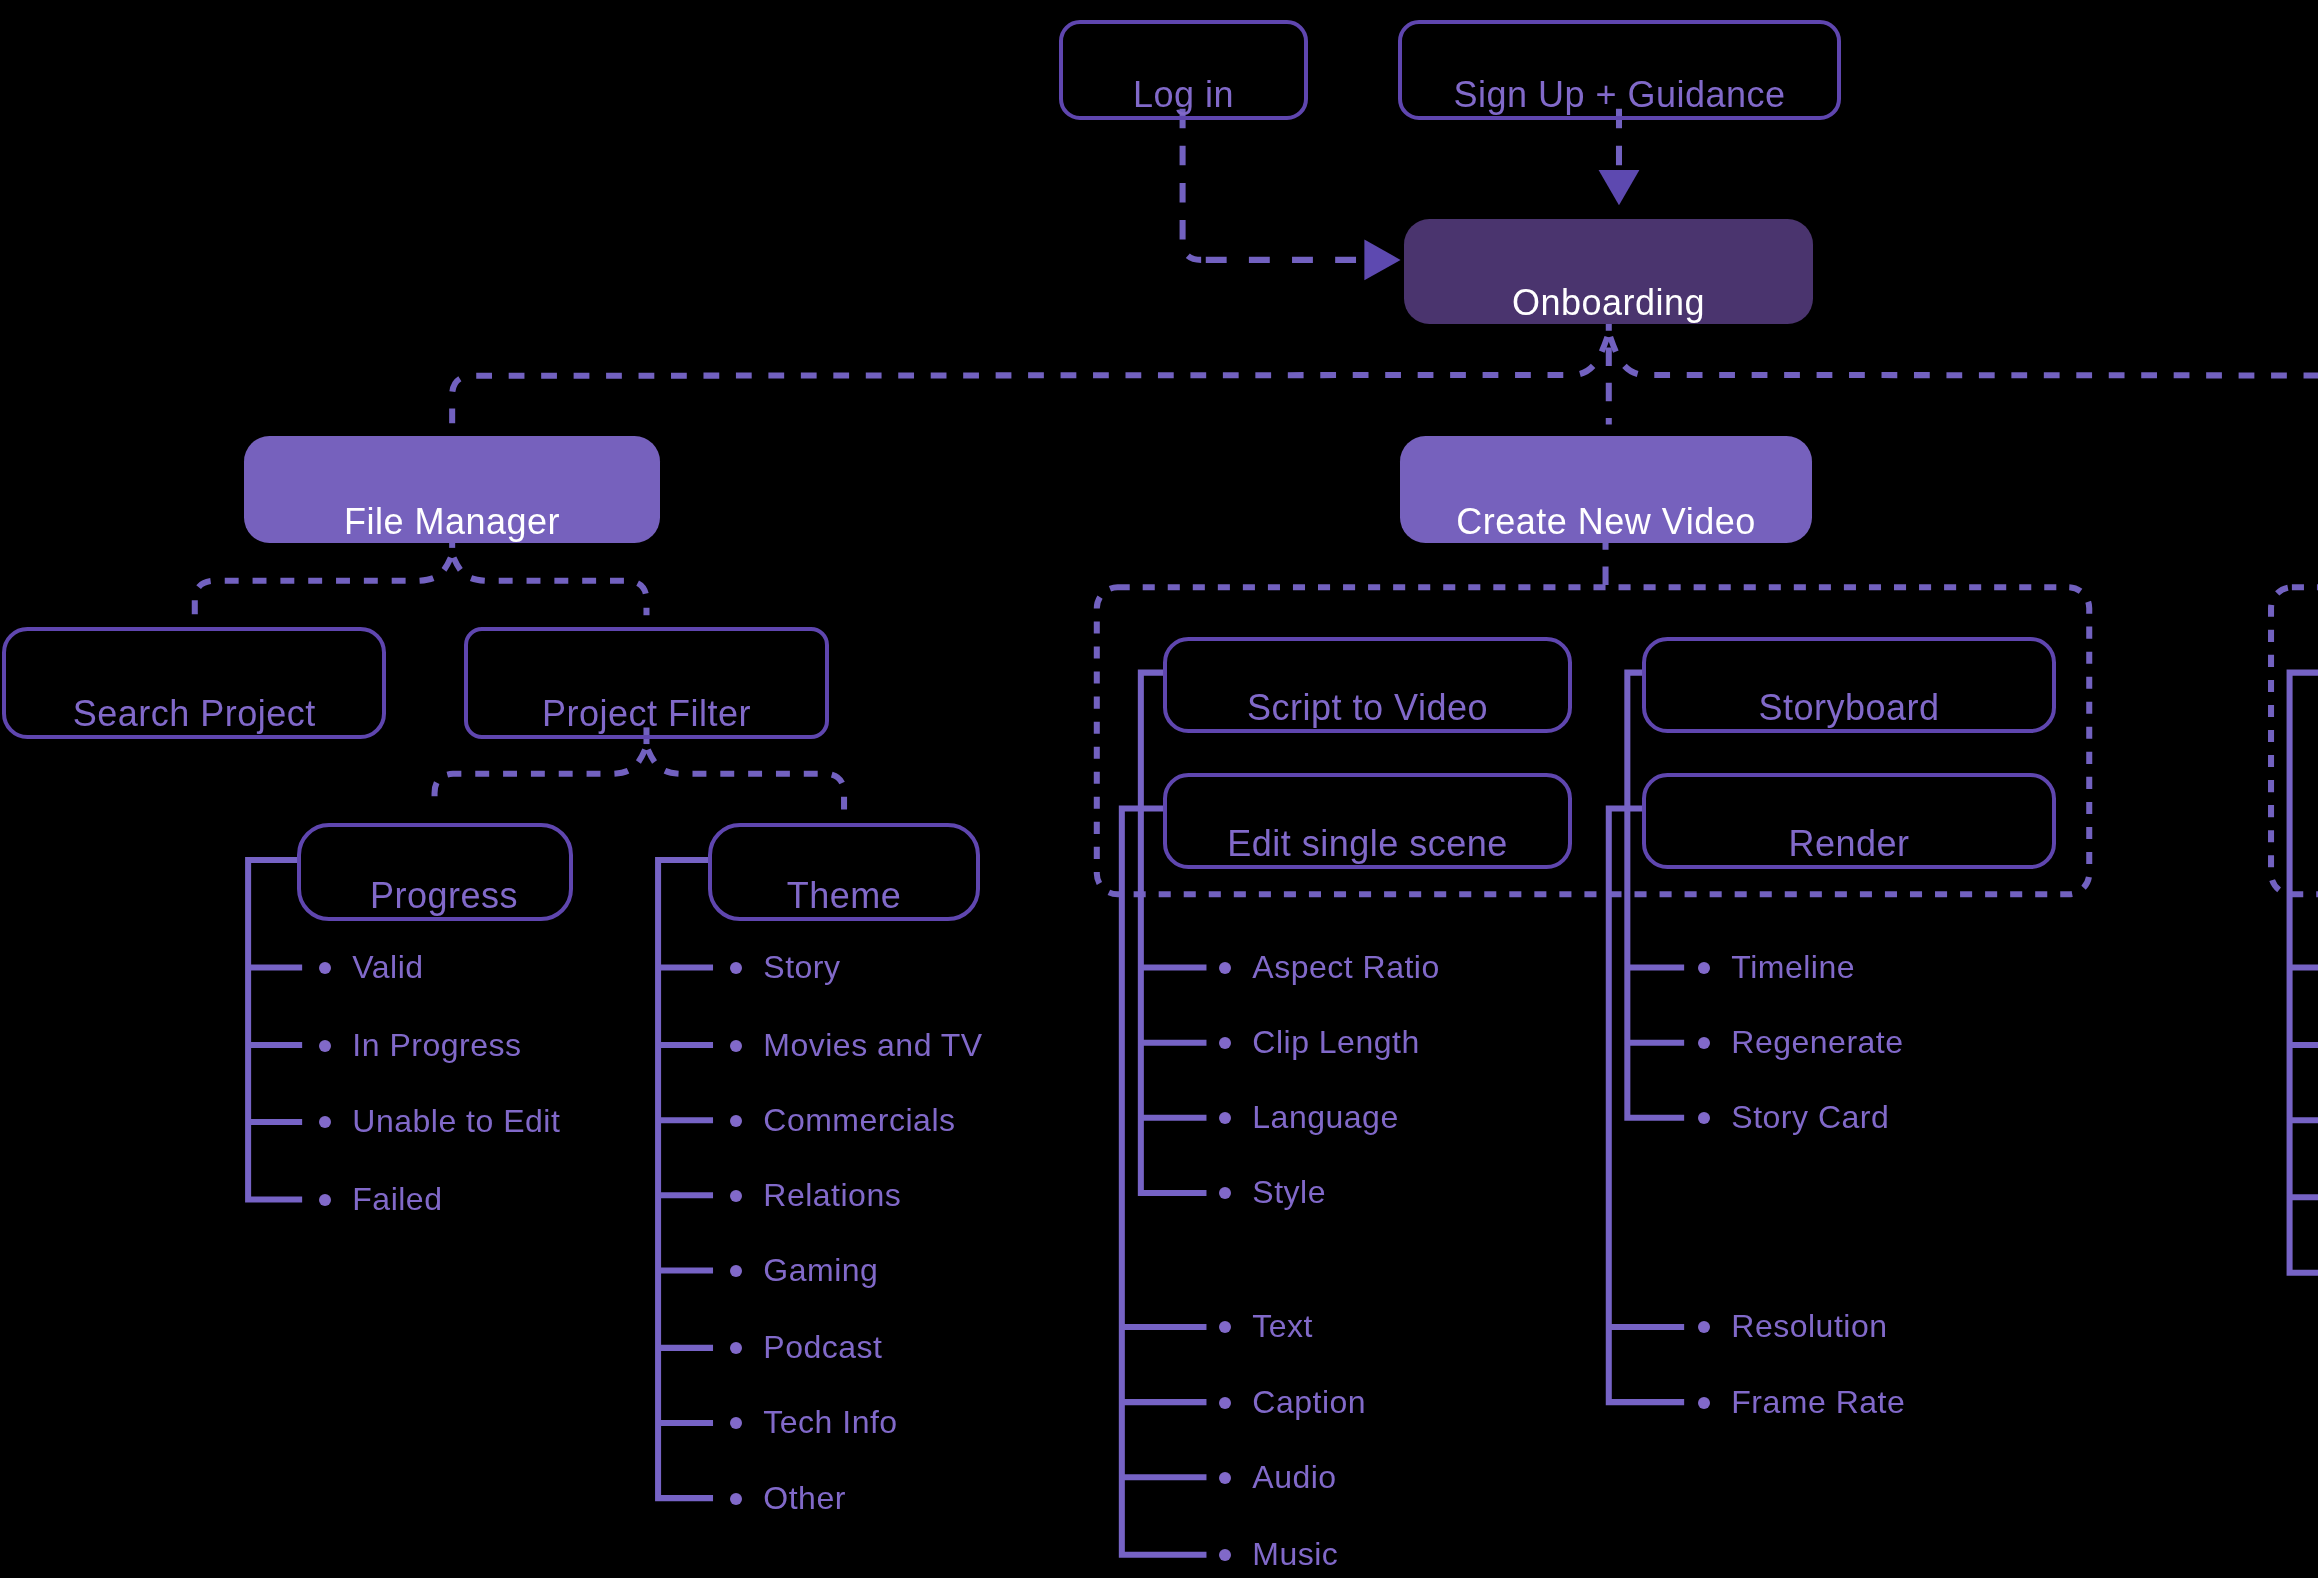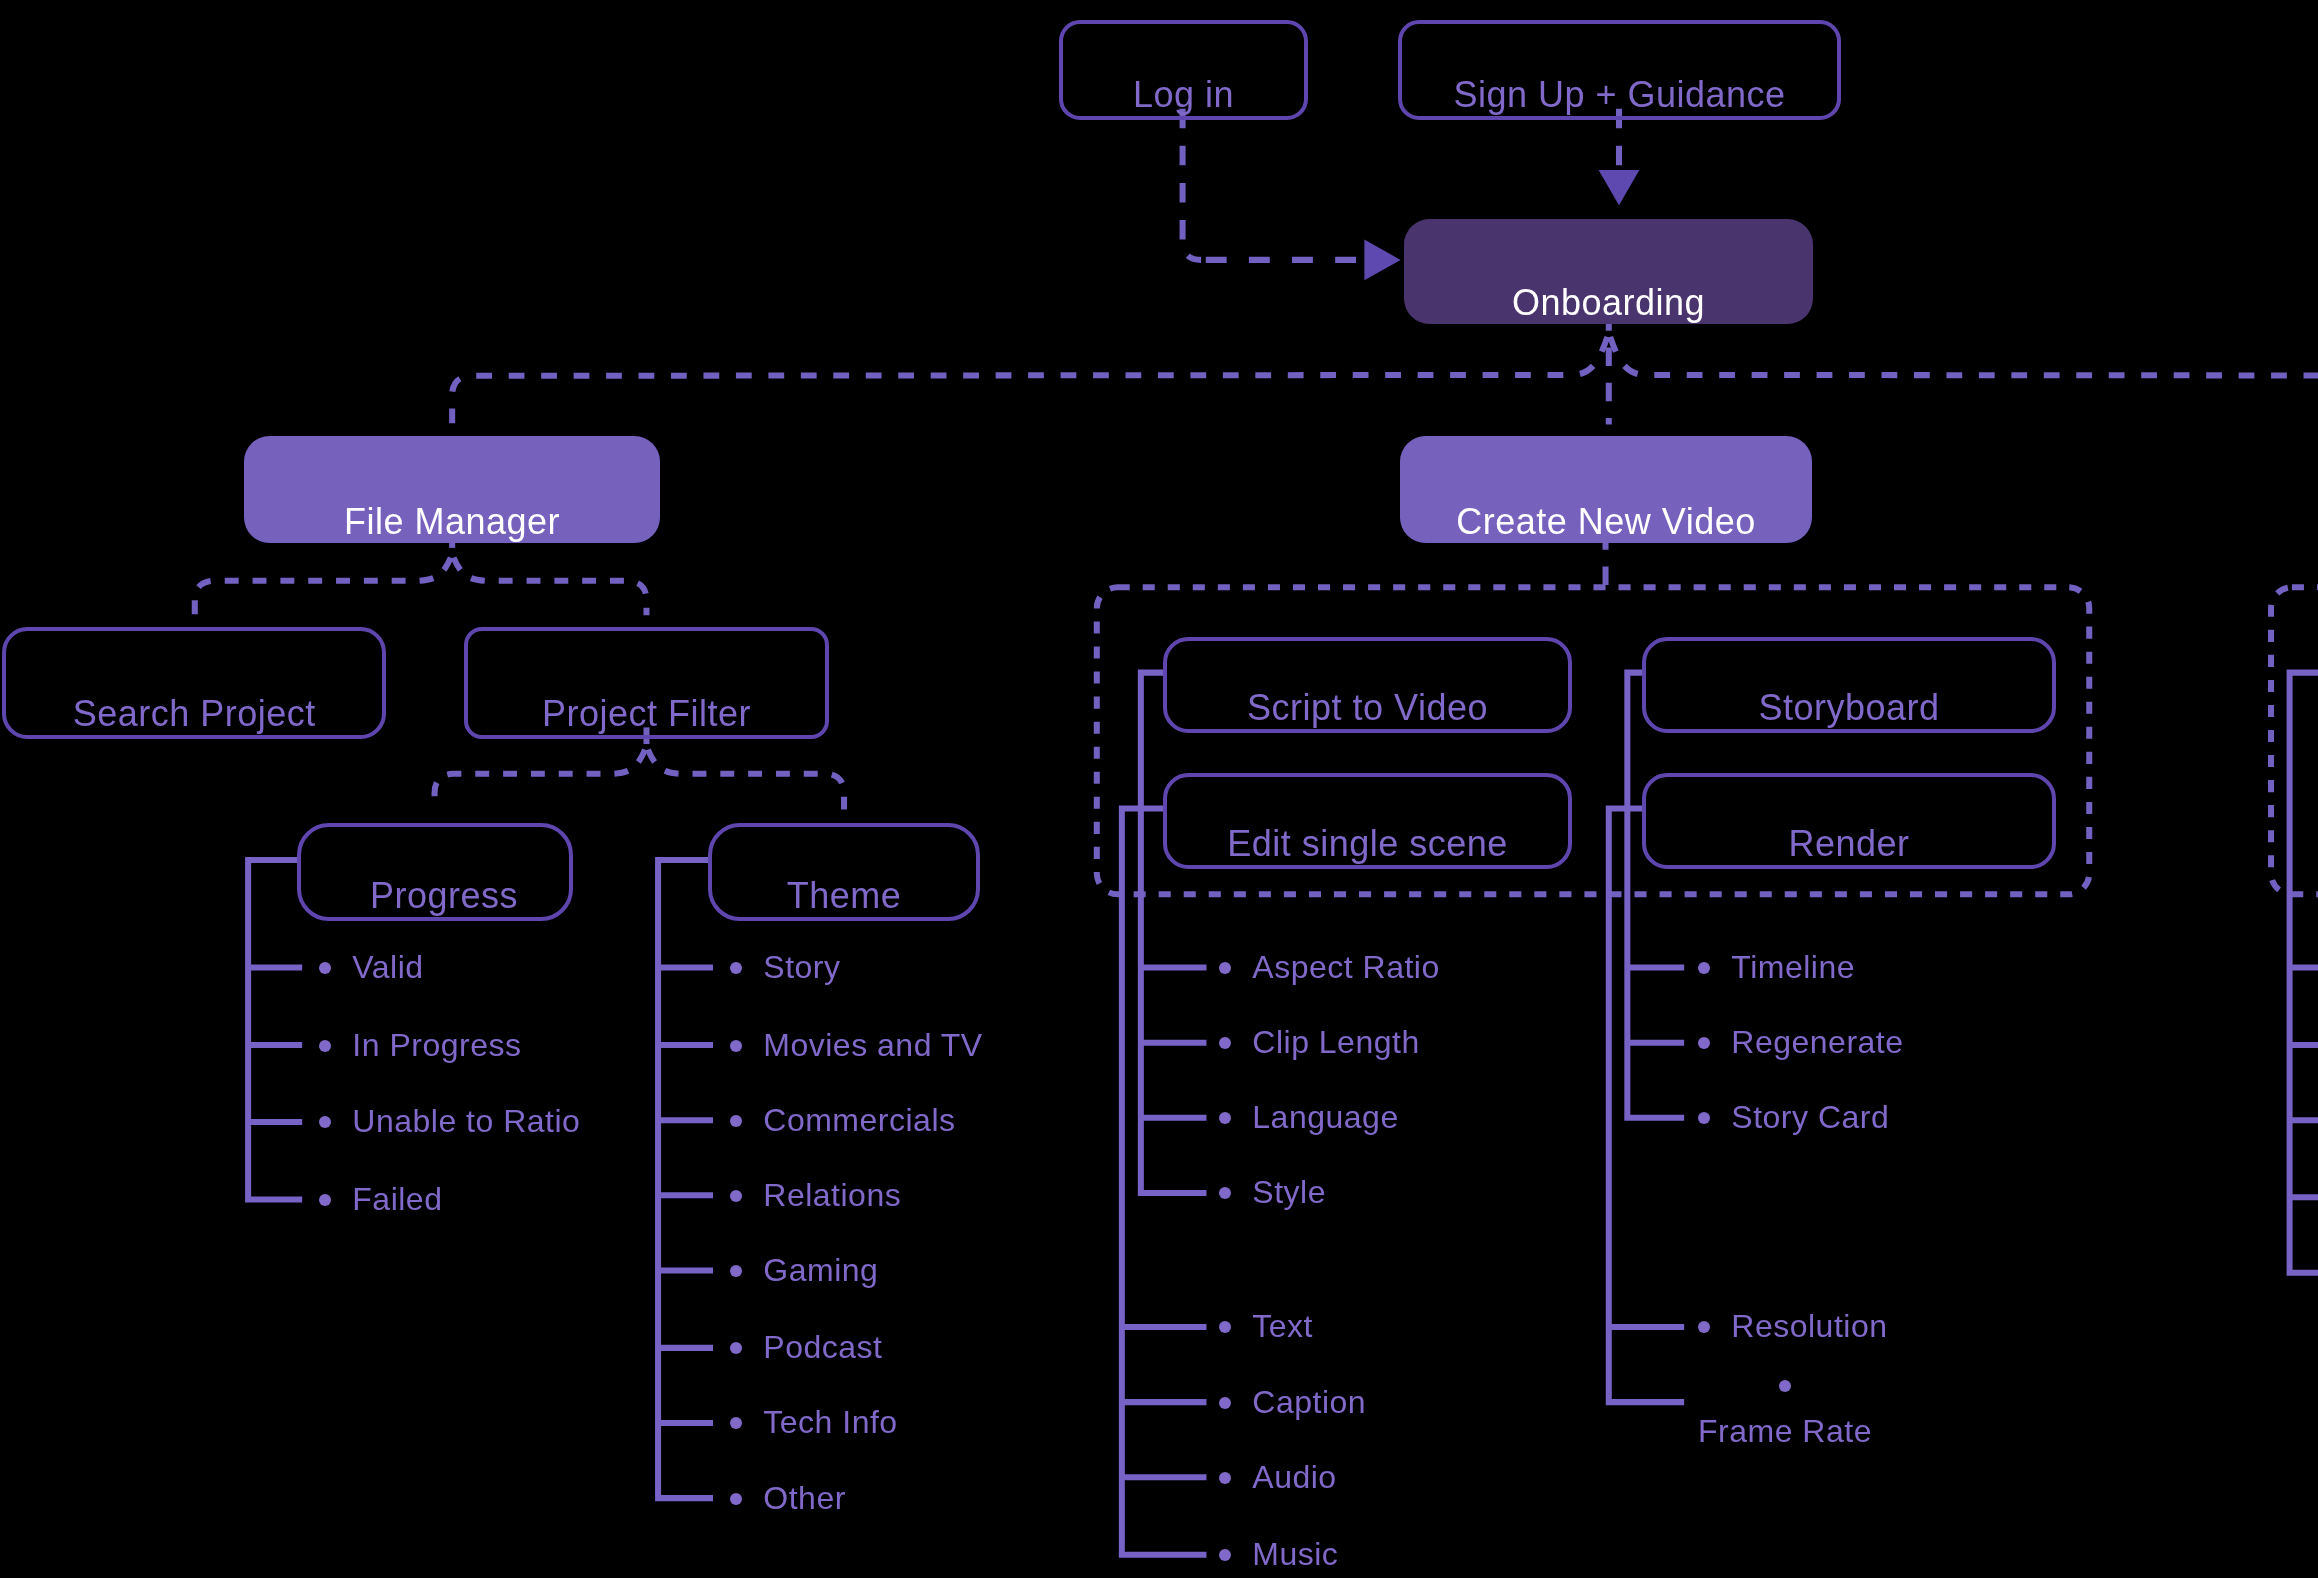--- a/index.html
+++ b/index.html
@@ -175,21 +175,21 @@
   <div class="li" style="left:319px; top:945px;">
     <span class="dot"></span>
       <span>Valid</span>
   </div>
   <div class="li" style="left:319px; top:1023px;">
     <span class="dot"></span>
       <span>In Progress</span>
   </div>
   <div class="li" style="left:319px; top:1099px;">
     <span class="dot"></span>
-      <span>Unable to Ratio</span>
+      <span>Unable to Edit</span>
   </div>
   <div class="li" style="left:319px; top:1177px;">
     <span class="dot"></span>
       <span>Failed</span>
   </div>
 
   <div class="li" style="left:730px; top:945px;">
     <span class="dot"></span>
       <span>Story</span>
   </div>
@@ -266,19 +266,19 @@
   </div>
   <div class="li" style="left:1698px; top:1095px;">
     <span class="dot"></span>
       <span>Story Card</span>
   </div>
 
   <div class="li" style="left:1698px; top:1304px;">
     <span class="dot"></span>
       <span>Resolution</span>
   </div>
-  <div class="li" style="left:1698px; top:1380px;flex-direction:column;">
+  <div class="li" style="left:1698px; top:1380px;">
     <span class="dot"></span>
       <span>Frame Rate</span>
   </div>
 
 </div>
 
 
 </body></html>

